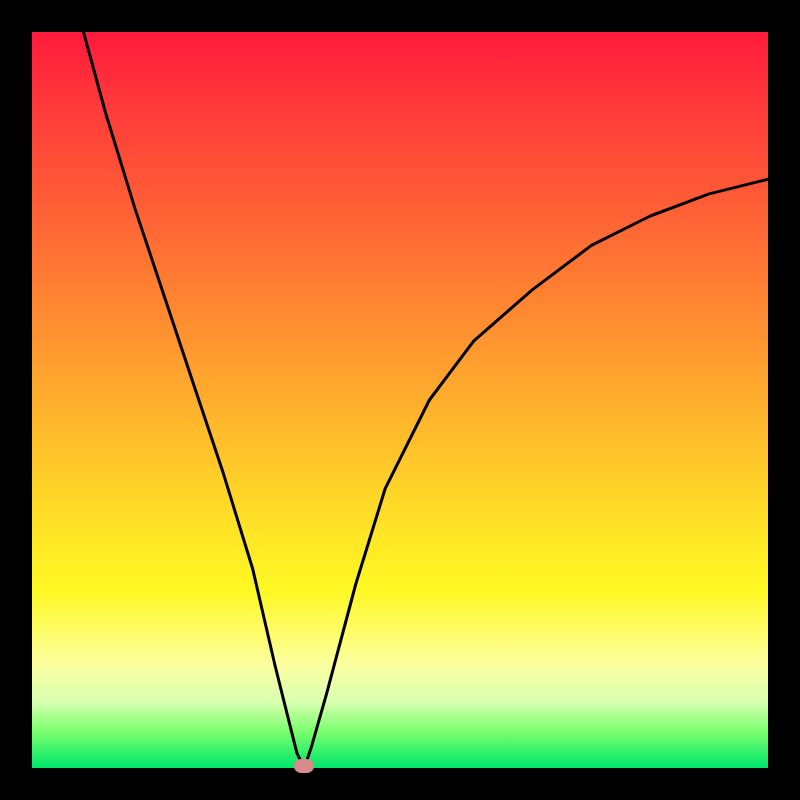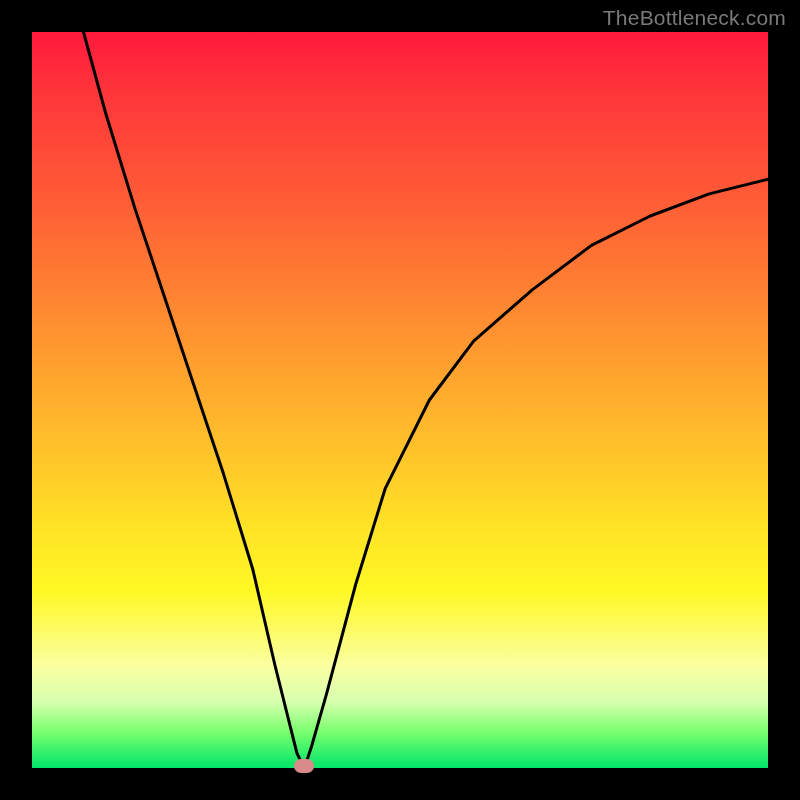--- a/index.html
+++ b/index.html
@@ -63,21 +63,20 @@
     height: 14px;
     border-radius: 8px;
     background: #d98a8a;
   }
 </style>
 </head>
 <body>
 
 <div class="frame">
 
-  <div class="watermark">TheBottleneck.com</div>
 
   <div class="plot">
 
     <svg class="curve" viewBox="0 0 736 736" preserveAspectRatio="none">
       <path id="curve-path" d="M51.5 0.0 L73.6 81.0 L103.0 176.6 L132.5 265.0 L161.9 353.3 L191.4 441.6 L220.8 537.3 L242.9 633.0 L257.6 691.8 L265.0 721.3 L272.3 736.0 L279.7 713.9 L294.4 662.4 L323.8 552.0 L353.3 456.3 L397.4 368.0 L441.6 309.1 L500.5 257.6 L559.4 213.4 L618.2 184.0 L677.1 161.9 L736.0 147.2" fill="none" stroke="#000000" stroke-width="3" stroke-linecap="round" stroke-linejoin="round"></path>
     </svg>
 
     <div class="pink-dot" id="pink-dot" style="left: 262.32px; top: 727px; background: rgb(217, 138, 138);"></div>
   </div>
 </div>

